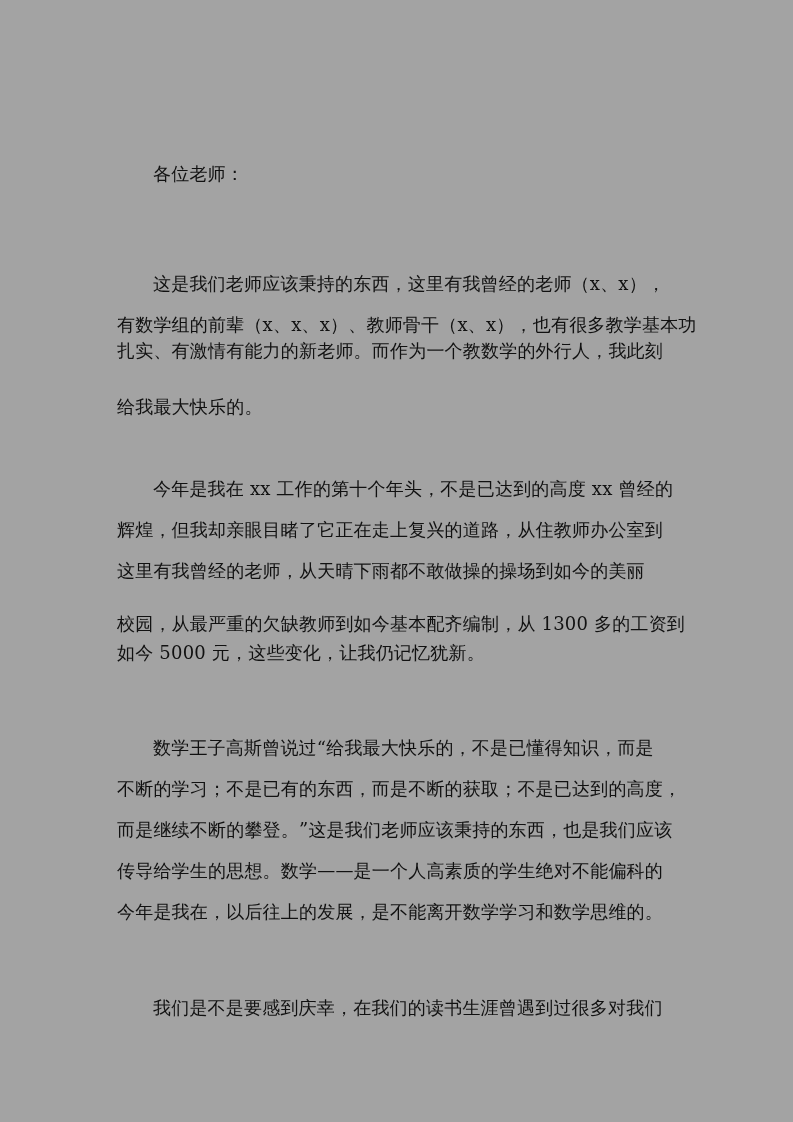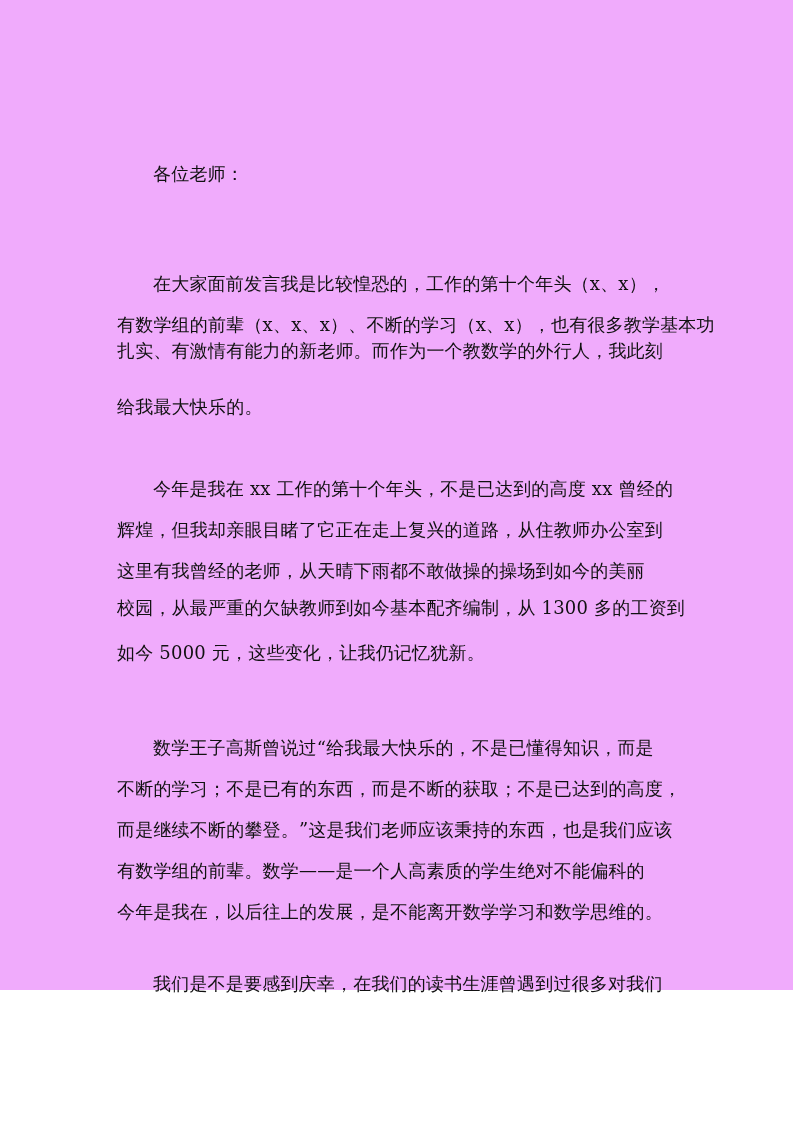--- a/index.html
+++ b/index.html
@@ -1,55 +1,55 @@
 <!DOCTYPE html>
 <html><head>
 <meta charset="utf-8">
 <style>
   html, body { margin: 0; padding: 0; background: #ffffff; }
   body { width: 793px; height: 1122px; position: relative; overflow: hidden; }
-  .page { position: absolute; left: 0; top: 0; width: 793px; height: 990px; background: #f0abfc; }
+  .page { position: absolute; left: 0; top: 0; width: 793px; height: 1122px; background: #a3a3a3; }
   .line {
     position: absolute;
     left: 117px;
     width: 565px;
     font-family: "DejaVu Serif", "Liberation Serif", serif;
     font-size: 18px;
     line-height: 24px;
     color: #111111;
     white-space: nowrap;
     letter-spacing: 0.2px;
   }
   .indent { left: 153px; width: 529px; }
 </style>
 </head>
 <body>
 
 <div class="page">
   <div class="line indent" style="top:162px">各位老师：</div>
 
   <div>
-    <div class="line indent" style="top:272px">在大家面前发言我是比较惶恐的，工作的第十个年头（x、x），</div>
-    <div class="line" style="top:313px">有数学组的前辈（x、x、x）、不断的学习（x、x），也有很多教学基本功</div>
+    <div class="line indent" style="top:272px">这是我们老师应该秉持的东西，这里有我曾经的老师（x、x），</div>
+    <div class="line" style="top:313px">有数学组的前辈（x、x、x）、教师骨干（x、x），也有很多教学基本功</div>
     <div class="line" style="top:339px">扎实、有激情有能力的新老师。而作为一个教数学的外行人，我此刻</div>
     <div class="line" style="top:395px">给我最大快乐的。</div>
   </div>
 
   <div>
     <div class="line indent" style="top:477px">今年是我在 xx 工作的第十个年头，不是已达到的高度 xx 曾经的</div>
     <div class="line" style="top:518px">辉煌，但我却亲眼目睹了它正在走上复兴的道路，从住教师办公室到</div>
     <div class="line" style="top:559px">这里有我曾经的老师，从天晴下雨都不敢做操的操场到如今的美丽</div>
-    <div class="line" style="top:596px">校园，从最严重的欠缺教师到如今基本配齐编制，从 1300 多的工资到</div>
+    <div class="line" style="top:612px">校园，从最严重的欠缺教师到如今基本配齐编制，从 1300 多的工资到</div>
     <div class="line" style="top:641px">如今 5000 元，这些变化，让我仍记忆犹新。</div>
   </div>
 
   <div>
     <div class="line indent" style="top:736px">数学王子高斯曾说过“给我最大快乐的，不是已懂得知识，而是</div>
     <div class="line" style="top:777px">不断的学习；不是已有的东西，而是不断的获取；不是已达到的高度，</div>
     <div class="line" style="top:818px">而是继续不断的攀登。”这是我们老师应该秉持的东西，也是我们应该</div>
-    <div class="line" style="top:859px">有数学组的前辈。数学——是一个人高素质的学生绝对不能偏科的</div>
+    <div class="line" style="top:859px">传导给学生的思想。数学——是一个人高素质的学生绝对不能偏科的</div>
     <div class="line" style="top:900px">今年是我在，以后往上的发展，是不能离开数学学习和数学思维的。</div>
   </div>
 
   <div>
-    <div class="line indent" style="top:972px">我们是不是要感到庆幸，在我们的读书生涯曾遇到过很多对我们</div>
+    <div class="line indent" style="top:996px">我们是不是要感到庆幸，在我们的读书生涯曾遇到过很多对我们</div>
   </div>
 </div>
 
 </body></html>

